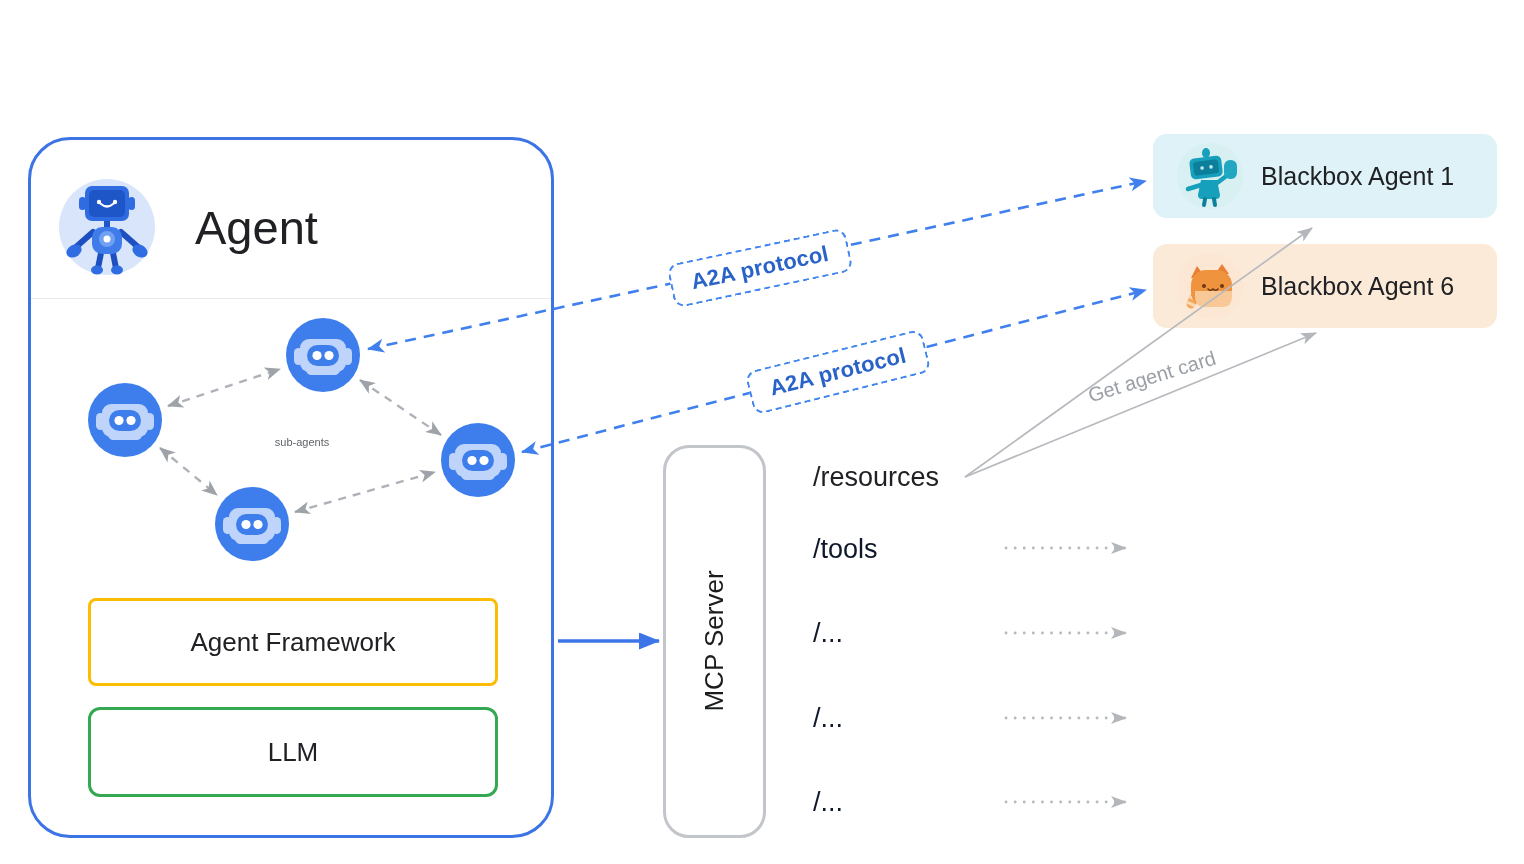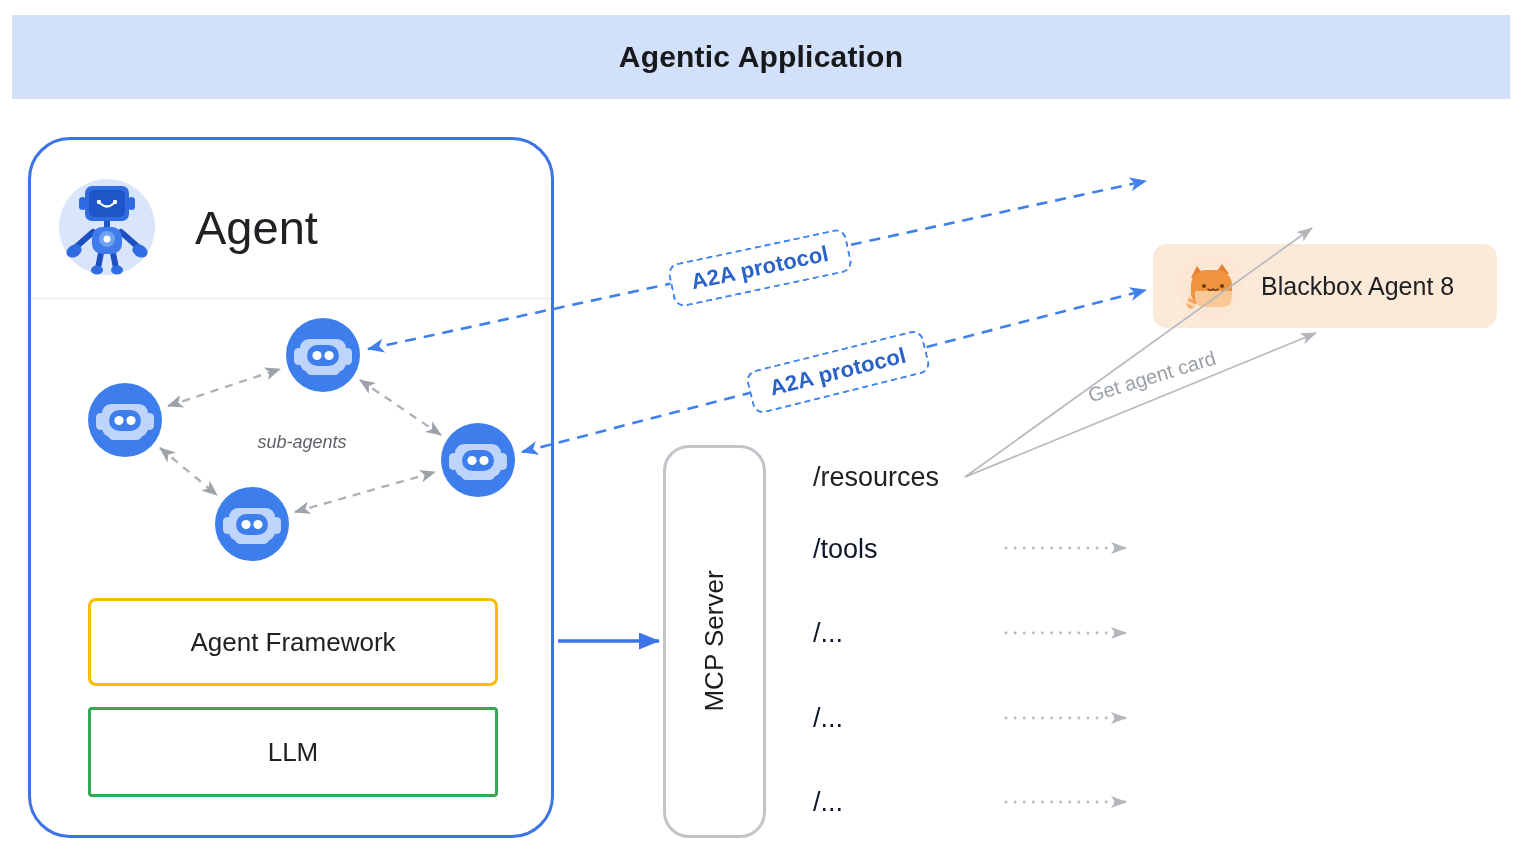--- a/index.html
+++ b/index.html
@@ -17,28 +17,28 @@
     border:3.5px solid #3c74e6; border-radius:42px; background:#ffffff; z-index:1; }
   .agent-header-title { position:absolute; left:195px; top:227px; transform:translateY(-50%);
     font-size:47px; color:#202124; z-index:1; }
   .agent-avatar { position:absolute; left:57px; top:177px; width:100px; height:100px; z-index:1; }
   .agent-divider { position:absolute; left:31px; top:298px; width:520px; height:0;
     border-top:1.5px solid #e9eaee; z-index:1; }
 
   
   .sub-agent { position:absolute; width:74px; height:74px; z-index:3; }
   .sub-agents-label { position:absolute; left:302px; top:442px; transform:translate(-50%,-50%);
-    font-size:18px; color:#5f6368; z-index:1;font-style:italic; }
+    font-size:11px; color:#5f6368; z-index:1; }
 
   .framework-box { position:absolute; left:88px; top:598px; width:410px; height:88px;
     border:3.5px solid #fbbc04; border-radius:8px; background:#fff; display:flex;
     align-items:center; justify-content:center; z-index:1; }
   .framework-box span { font-size:26px; color:#202124; }
   .llm-box { position:absolute; left:88px; top:707px; width:410px; height:90px;
-    border:3.5px solid #34a853; border-radius:4px; background:#fff; display:flex;
+    border:3.5px solid #34a853; border-radius:12px; background:#fff; display:flex;
     align-items:center; justify-content:center; z-index:1; }
   .llm-box span { font-size:26px; color:#202124; }
 
   
   .mcp-box { position:absolute; left:663px; top:445px; width:103px; height:393px;
     border:3.5px solid #c2c5c9; border-radius:26px; background:#fff; z-index:1; }
   .mcp-label { position:absolute; left:714px; top:641px; transform:translate(-50%,-50%) rotate(-90deg);
     font-size:26px; color:#1b1c1e; white-space:nowrap; z-index:2; }
 
   
@@ -65,23 +65,20 @@
   .endpoint.dark { color:#202124; }
   .endpoint.muted { color:#0f172a; }
 
   .overlay { position:absolute; left:0; top:0; z-index:3; pointer-events:none; }
 </style>
 </head>
 <body>
 
 <div id="canvas">
 
-  <div class="header-bar">
-    <div class="title">Agentic Application</div>
-  </div>
 
   <div class="agent-box"></div>
 
   <svg class="agent-avatar" viewBox="0 0 100 100">
     <circle cx="50" cy="50" r="48" fill="#d9e5fb"></circle>
     <path d="M36,55 L19,70" stroke="#1d4fc0" stroke-width="6" stroke-linecap="round"></path>
     <path d="M64,55 L81,70" stroke="#1d4fc0" stroke-width="6" stroke-linecap="round"></path>
     <ellipse cx="17" cy="74" rx="8" ry="6" fill="#2f6be1" transform="rotate(-30 17 74)"></ellipse>
     <ellipse cx="83" cy="74" rx="8" ry="6" fill="#2f6be1" transform="rotate(30 83 74)"></ellipse>
     <path d="M44,76 L41,91" stroke="#1d4fc0" stroke-width="6" stroke-linecap="round"></path>
@@ -120,37 +117,56 @@
   <div class="framework-box">
     <span>Agent Framework</span>
   </div>
   <div class="llm-box">
     <span>LLM</span>
   </div>
 
   <div class="mcp-box"></div>
   <div class="mcp-label">MCP Server</div>
 
+  <div class="bb-card one">
+    <svg class="bb-icon" viewBox="0 0 66 66">
+      <circle cx="33" cy="33" r="33" fill="#d8f0f2"></circle>
+      <path d="M24,42 L11,46" stroke="#17a0bc" stroke-width="4.5" stroke-linecap="round"></path>
+      <path d="M40,40 L52,31" stroke="#17a0bc" stroke-width="4.5" stroke-linecap="round"></path>
+      <rect x="47" y="17" width="13" height="19" rx="6" fill="#22a7c2"></rect>
+      <path d="M24,37 h16 l3,15 q0,4 -4,4 h-14 q-4,0 -4,-4 Z" fill="#17a0bc"></path>
+      <path d="M28,56 L27,62" stroke="#0d7f9b" stroke-width="4" stroke-linecap="round"></path>
+      <path d="M37,56 L38,62" stroke="#0d7f9b" stroke-width="4" stroke-linecap="round"></path>
+      <ellipse cx="29" cy="10" rx="4" ry="5" fill="#17a0bc"></ellipse>
+      <g transform="rotate(-7 29 24)">
+        <rect x="13" y="14" width="32" height="21" rx="5" fill="#17a0bc"></rect>
+        <rect x="16.5" y="17.5" width="25" height="14" rx="3.5" fill="#0d7f9b"></rect>
+        <circle cx="25" cy="24.5" r="1.8" fill="#bfe9ef"></circle>
+        <circle cx="34" cy="24.5" r="1.8" fill="#bfe9ef"></circle>
+      </g>
+    </svg>
+    <span class="bb-label">Blackbox Agent 1</span>
+  </div>
   <div class="bb-card two">
     <svg class="bb-icon" viewBox="0 0 66 66">
       <circle cx="33" cy="33" r="33" fill="#fbe7d3"></circle>
       <g transform="rotate(25 16 48)">
         <rect x="11" y="40" width="9" height="16" rx="4.5" fill="#f4a75e"></rect>
         <rect x="11" y="44" width="9" height="3" fill="#fbd9b4"></rect>
         <rect x="11" y="50" width="9" height="3" fill="#fbd9b4"></rect>
       </g>
       <path d="M20,13 L28,24 L14,25 Z" fill="#e87f35"></path>
       <path d="M45,11 L52,21 L38,21 Z" fill="#e87f35"></path>
       <rect x="14" y="17" width="41" height="37" rx="15" fill="#f0933f"></rect>
       <path d="M18,38 h37 v6 q0,10 -10,10 h-17 q-10,0 -10,-10 Z" fill="#f9c897"></path>
       <circle cx="27" cy="33" r="2" fill="#6b3a15"></circle>
       <circle cx="45" cy="33" r="2" fill="#6b3a15"></circle>
       <path d="M31,36 q2.5,2.6 5,0 q2.5,2.6 5,0" stroke="#6b3a15" stroke-width="1.6" fill="none" stroke-linecap="round"></path>
     </svg>
-    <span class="bb-label">Blackbox Agent 8</span>
+    <span class="bb-label">Blackbox Agent 6</span>
   </div>
 
   <div class="endpoint dark" style="top:477px;">/resources</div>
   <div class="endpoint muted" style="top:549px;">/tools</div>
   <div class="endpoint muted" style="top:633px;">/...</div>
   <div class="endpoint muted" style="top:718px;">/...</div>
   <div class="endpoint muted" style="top:802px;">/...</div>
 
   <svg class="overlay" width="1524" height="864" viewBox="0 0 1524 864">
     <defs>

